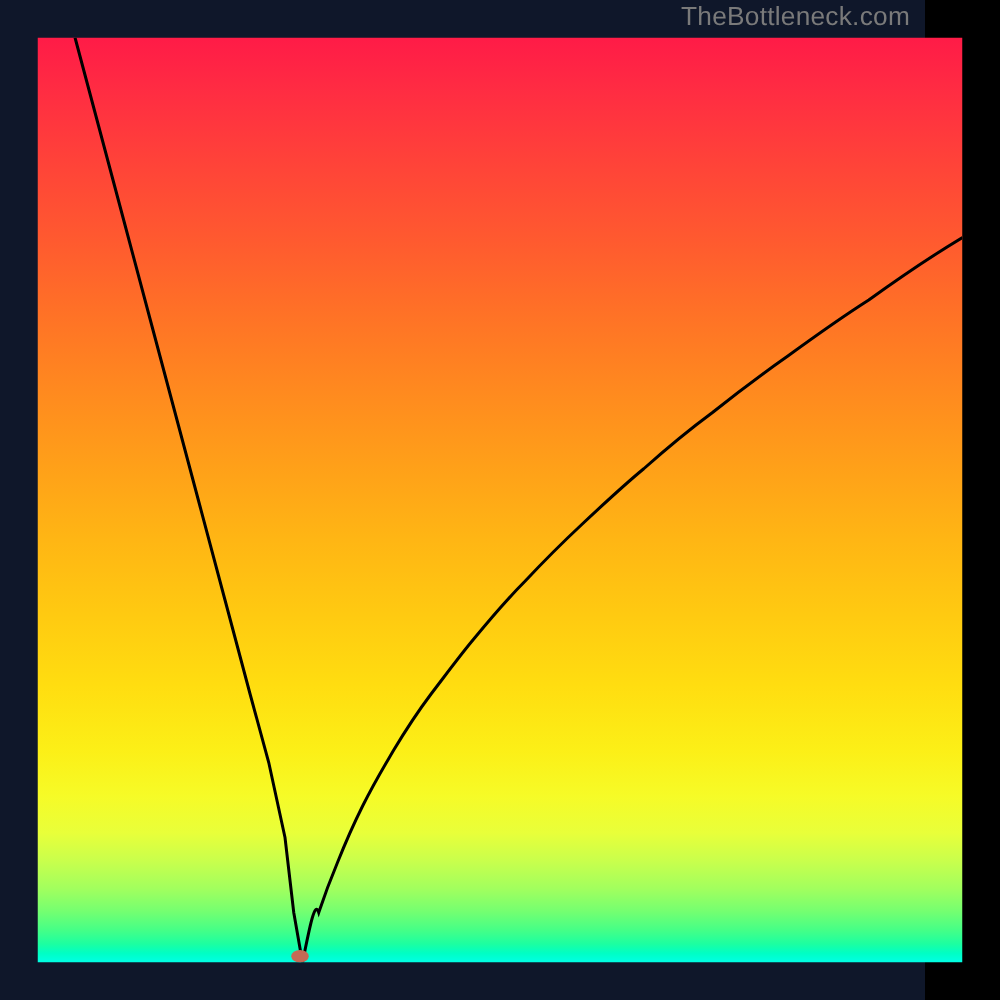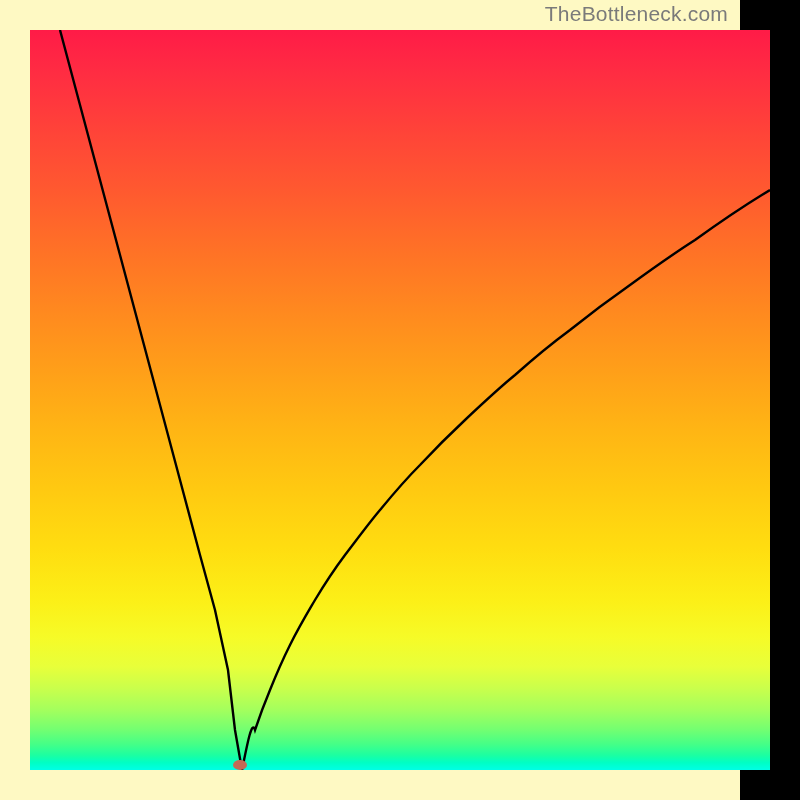--- a/index.html
+++ b/index.html
@@ -8,21 +8,21 @@
     width: 800px;
     height: 800px;
     overflow: hidden;
     background: #000;
     font-family: Arial, Helvetica, sans-serif;
   }
   .frame {
     position: relative;
     width: 740px;
     height: 800px;
-    background: #fef9c3;
+    background: #0f172a;
     box-sizing: border-box;
   }
   .watermark {
     position: absolute;
     top: 2px;
     right: 12px;
     color: #7a7a7a;
     font-size: 21px;
     font-weight: 400;
     letter-spacing: 0.2px;

